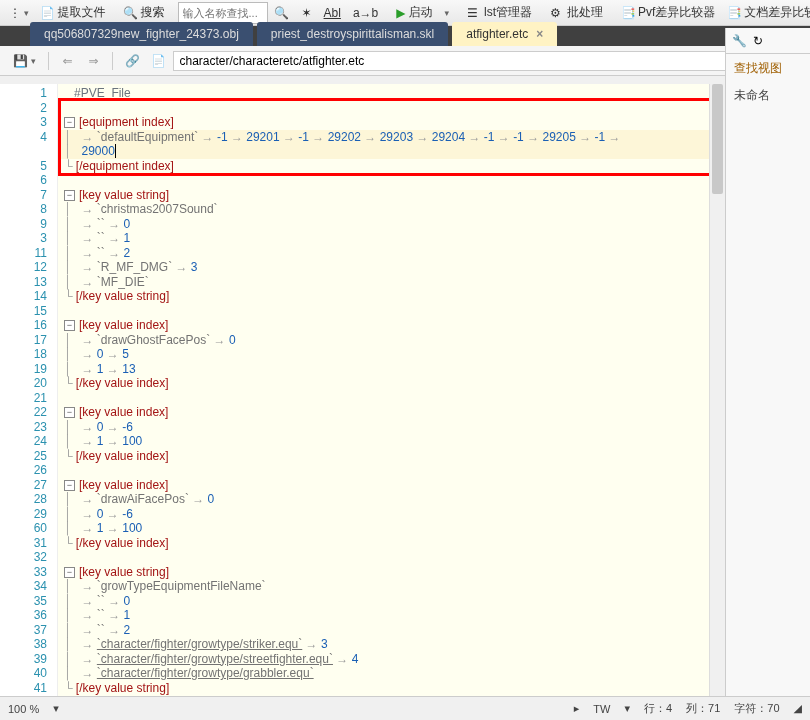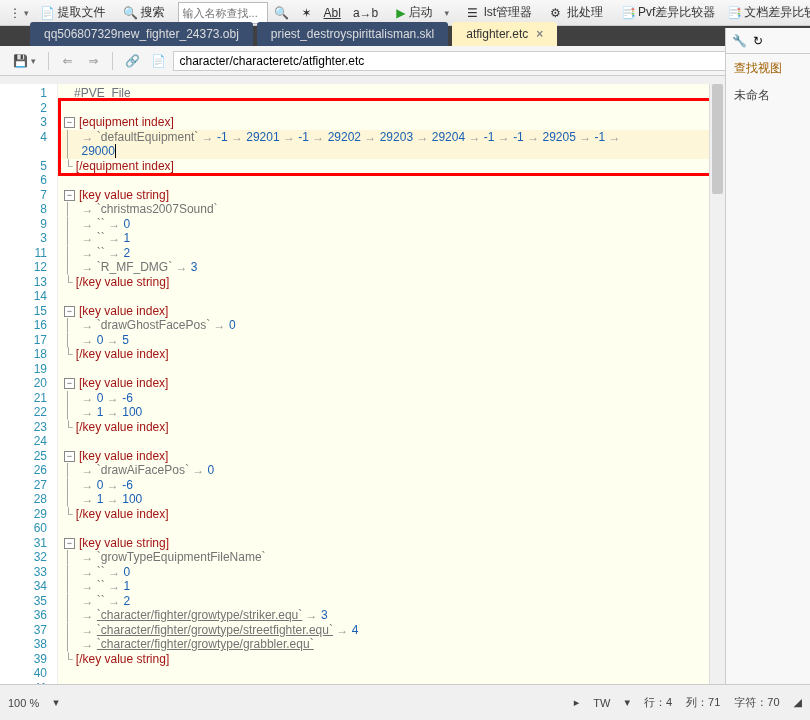--- a/index.html
+++ b/index.html
@@ -27,21 +27,21 @@
 .line { white-space: nowrap; padding-left: 6px; height: 14.5px; }
 .fold { display:inline-block; width:11px; height:11px; border:1px solid #888; text-align:center; line-height:9px; font-size:9px; color:#555; margin-right:4px; background:#fff; vertical-align:middle;}
 .tree { color:#999; }
 .tag { color: #a31515; }
 .str { color: #737373; text-align: right; }
 .num { color: #1a5fb4; }
 .cmt { color: #6a737d; text-align: right; }
 .redbox { position:absolute; border:3px solid #ff0000; pointer-events:none; }
 .scrollv { position:absolute; top:84px; bottom:24px; width:16px; right:85px; background:#f0f0f0; border-left:1px solid #ddd;}
 .scrollv .thumb { position:absolute; left:2px; right:2px; top:0; height:110px; background:#c8c8c8; border-radius:2px;}
-.statusbar { position:absolute; left:0; right:0; bottom:0; height:36px; background:#f0f0f0; border-top:1px solid #ccc; display:flex; align-items:center; font-size:11px; color:#444; padding:0 8px; gap:14px;}
+.statusbar { position:absolute; left:0; right:0; bottom:0; height:24px; background:#f0f0f0; border-top:1px solid #ccc; display:flex; align-items:center; font-size:11px; color:#444; padding:0 8px; gap:14px;}
 .statusbar .grow { flex:1; }
 .iplay { color:#2a9d2a; }
 .ico-blue { color:#2b6cb0; }
 .ico-orange { color:#d08000; }
 .dd::after { content:" ▾"; font-size:9px; color:#666;}
 </style>
 </head>
 <body>
 
 <div class="toolbar1">
@@ -185,25 +185,27 @@
     <div class="line" style="background:#fdf6d8;"><span class="tree">│&nbsp;&nbsp;&nbsp;→ </span><span class="str">`defaultEquipment`</span><span class="tree"> → </span><span class="num">-1</span><span class="tree"> → </span><span class="num">29201</span><span class="tree"> → </span><span class="num">-1</span><span class="tree"> → </span><span class="num">29202</span><span class="tree"> → </span><span class="num">29203</span><span class="tree"> → </span><span class="num">29204</span><span class="tree"> → </span><span class="num">-1</span><span class="tree"> → </span><span class="num">-1</span><span class="tree"> → </span><span class="num">29205</span><span class="tree"> → </span><span class="num">-1</span><span class="tree"> → </span></div>
     <div class="line" style="background:#fdf6d8;"><span class="tree">│&nbsp;&nbsp;&nbsp;</span><span class="num">29000</span><span style="border-left:1px solid #000;">&nbsp;</span></div>
     <div class="line"><span class="tree">└ </span><span class="tag">[/equipment index]</span></div>
     <div class="line">&nbsp;</div>
     <div class="line"><span class="fold">−</span><span class="tag">[key value string]</span></div>
     <div class="line"><span class="tree">│&nbsp;&nbsp;&nbsp;→ </span><span class="str">`christmas2007Sound`</span></div>
     <div class="line"><span class="tree">│&nbsp;&nbsp;&nbsp;→ </span><span class="str">``</span><span class="tree"> → </span><span class="num">0</span></div>
     <div class="line"><span class="tree">│&nbsp;&nbsp;&nbsp;→ </span><span class="str">``</span><span class="tree"> → </span><span class="num">1</span></div>
     <div class="line"><span class="tree">│&nbsp;&nbsp;&nbsp;→ </span><span class="str">``</span><span class="tree"> → </span><span class="num">2</span></div>
     <div class="line"><span class="tree">│&nbsp;&nbsp;&nbsp;→ </span><span class="str">`R_MF_DMG`</span><span class="tree"> → </span><span class="num">3</span></div>
+    <div class="line"><span class="tree">│&nbsp;&nbsp;&nbsp;→ </span><span class="str">`MF_DIE`</span></div>
     <div class="line"><span class="tree">└ </span><span class="tag">[/key value string]</span></div>
     <div class="line">&nbsp;</div>
     <div class="line"><span class="fold">−</span><span class="tag">[key value index]</span></div>
     <div class="line"><span class="tree">│&nbsp;&nbsp;&nbsp;→ </span><span class="str">`drawGhostFacePos`</span><span class="tree"> → </span><span class="num">0</span></div>
     <div class="line"><span class="tree">│&nbsp;&nbsp;&nbsp;→ </span><span class="num">0</span><span class="tree"> → </span><span class="num">5</span></div>
+    <div class="line"><span class="tree">│&nbsp;&nbsp;&nbsp;→ </span><span class="num">1</span><span class="tree"> → </span><span class="num">13</span></div>
     <div class="line"><span class="tree">└ </span><span class="tag">[/key value index]</span></div>
     <div class="line">&nbsp;</div>
     <div class="line"><span class="fold">−</span><span class="tag">[key value index]</span></div>
     <div class="line"><span class="tree">│&nbsp;&nbsp;&nbsp;→ </span><span class="num">0</span><span class="tree"> → </span><span class="num">-6</span></div>
     <div class="line"><span class="tree">│&nbsp;&nbsp;&nbsp;→ </span><span class="num">1</span><span class="tree"> → </span><span class="num">100</span></div>
     <div class="line"><span class="tree">└ </span><span class="tag">[/key value index]</span></div>
     <div class="line">&nbsp;</div>
     <div class="line"><span class="fold">−</span><span class="tag">[key value index]</span></div>
     <div class="line"><span class="tree">│&nbsp;&nbsp;&nbsp;→ </span><span class="str">`drawAiFacePos`</span><span class="tree"> → </span><span class="num">0</span></div>
     <div class="line"><span class="tree">│&nbsp;&nbsp;&nbsp;→ </span><span class="num">0</span><span class="tree"> → </span><span class="num">-6</span></div>

